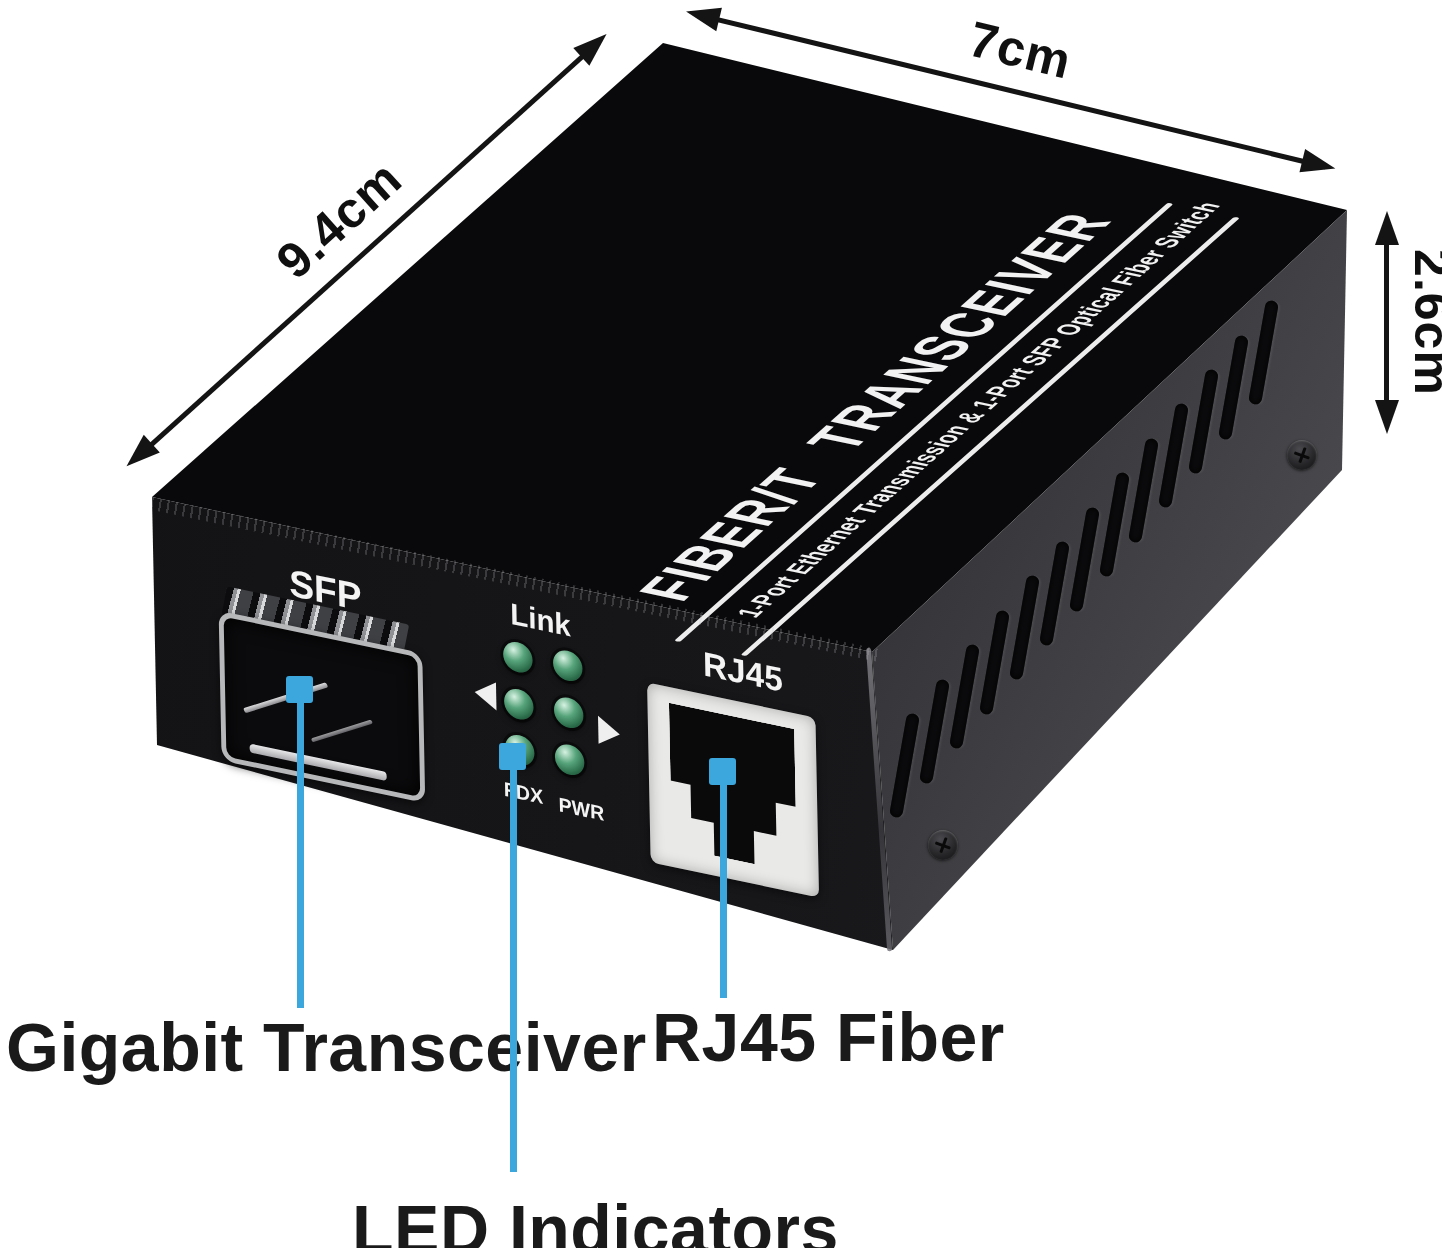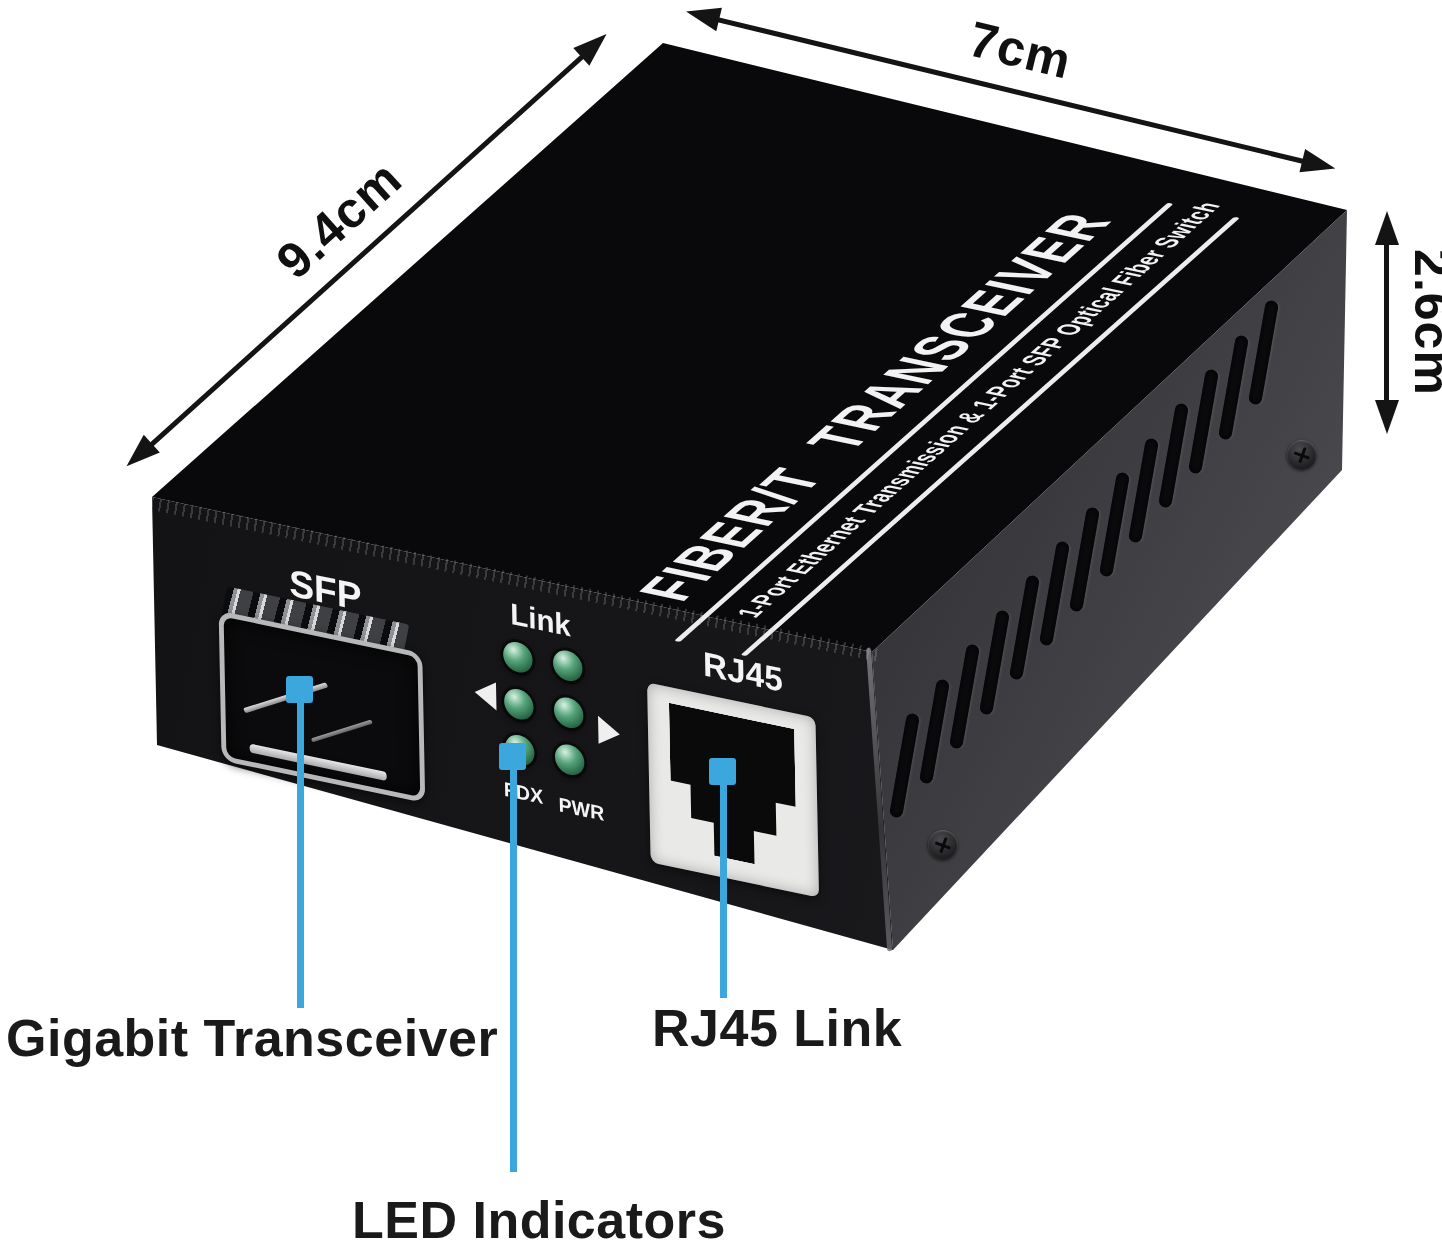--- a/index.html
+++ b/index.html
@@ -110,21 +110,21 @@
   .dim-head.h-right{right:-2px;border-width:12px 0 12px 34px;border-color:transparent transparent transparent var(--arrow_black,#141414);}
   .dim-label{
     position:absolute;left:0;right:0;bottom:12px;text-align:center;
     font-size:50px;font-weight:700;color:#101010;white-space:nowrap;letter-spacing:1px;
   }
 
   
   .callout-line{position:absolute;width:7px;background:var(--callout_blue,#3BA7DC);}
   .callout-marker{position:absolute;width:27px;height:27px;border-radius:3px;background:var(--callout_blue,#3BA7DC);}
   .callout-label{
-    position:absolute;font-size:52px;font-weight:700;color:var(--label_black,#1A1A1A);
+    position:absolute;font-size:68px;font-weight:700;color:var(--label_black,#1A1A1A);
     white-space:nowrap;letter-spacing:.5px;
   }
 </style>
 </head>
 <body>
 
 <div id="stage">
 
   <div class="face face-top"></div>
   <div class="face face-side"></div>
@@ -207,15 +207,15 @@
   <div class="callout-marker" style="left:286px;top:676px;"></div>
   <div class="callout-line" style="left:297px;top:703px;height:305px;"></div>
   <div class="callout-label" style="left:6px;top:1008px;">Gigabit Transceiver</div>
 
   <div class="callout-marker" style="left:499px;top:743px;"></div>
   <div class="callout-line" style="left:510px;top:770px;height:402px;"></div>
   <div class="callout-label" style="left:352px;top:1190px;">LED Indicators</div>
 
   <div class="callout-marker" style="left:709px;top:758px;"></div>
   <div class="callout-line" style="left:720px;top:785px;height:213px;"></div>
-  <div class="callout-label" style="left:652px;top:998px;">RJ45 Link</div>
+  <div class="callout-label" style="left:652px;top:998px;">RJ45 Fiber</div>
 
 </div>
 
 </body></html>

